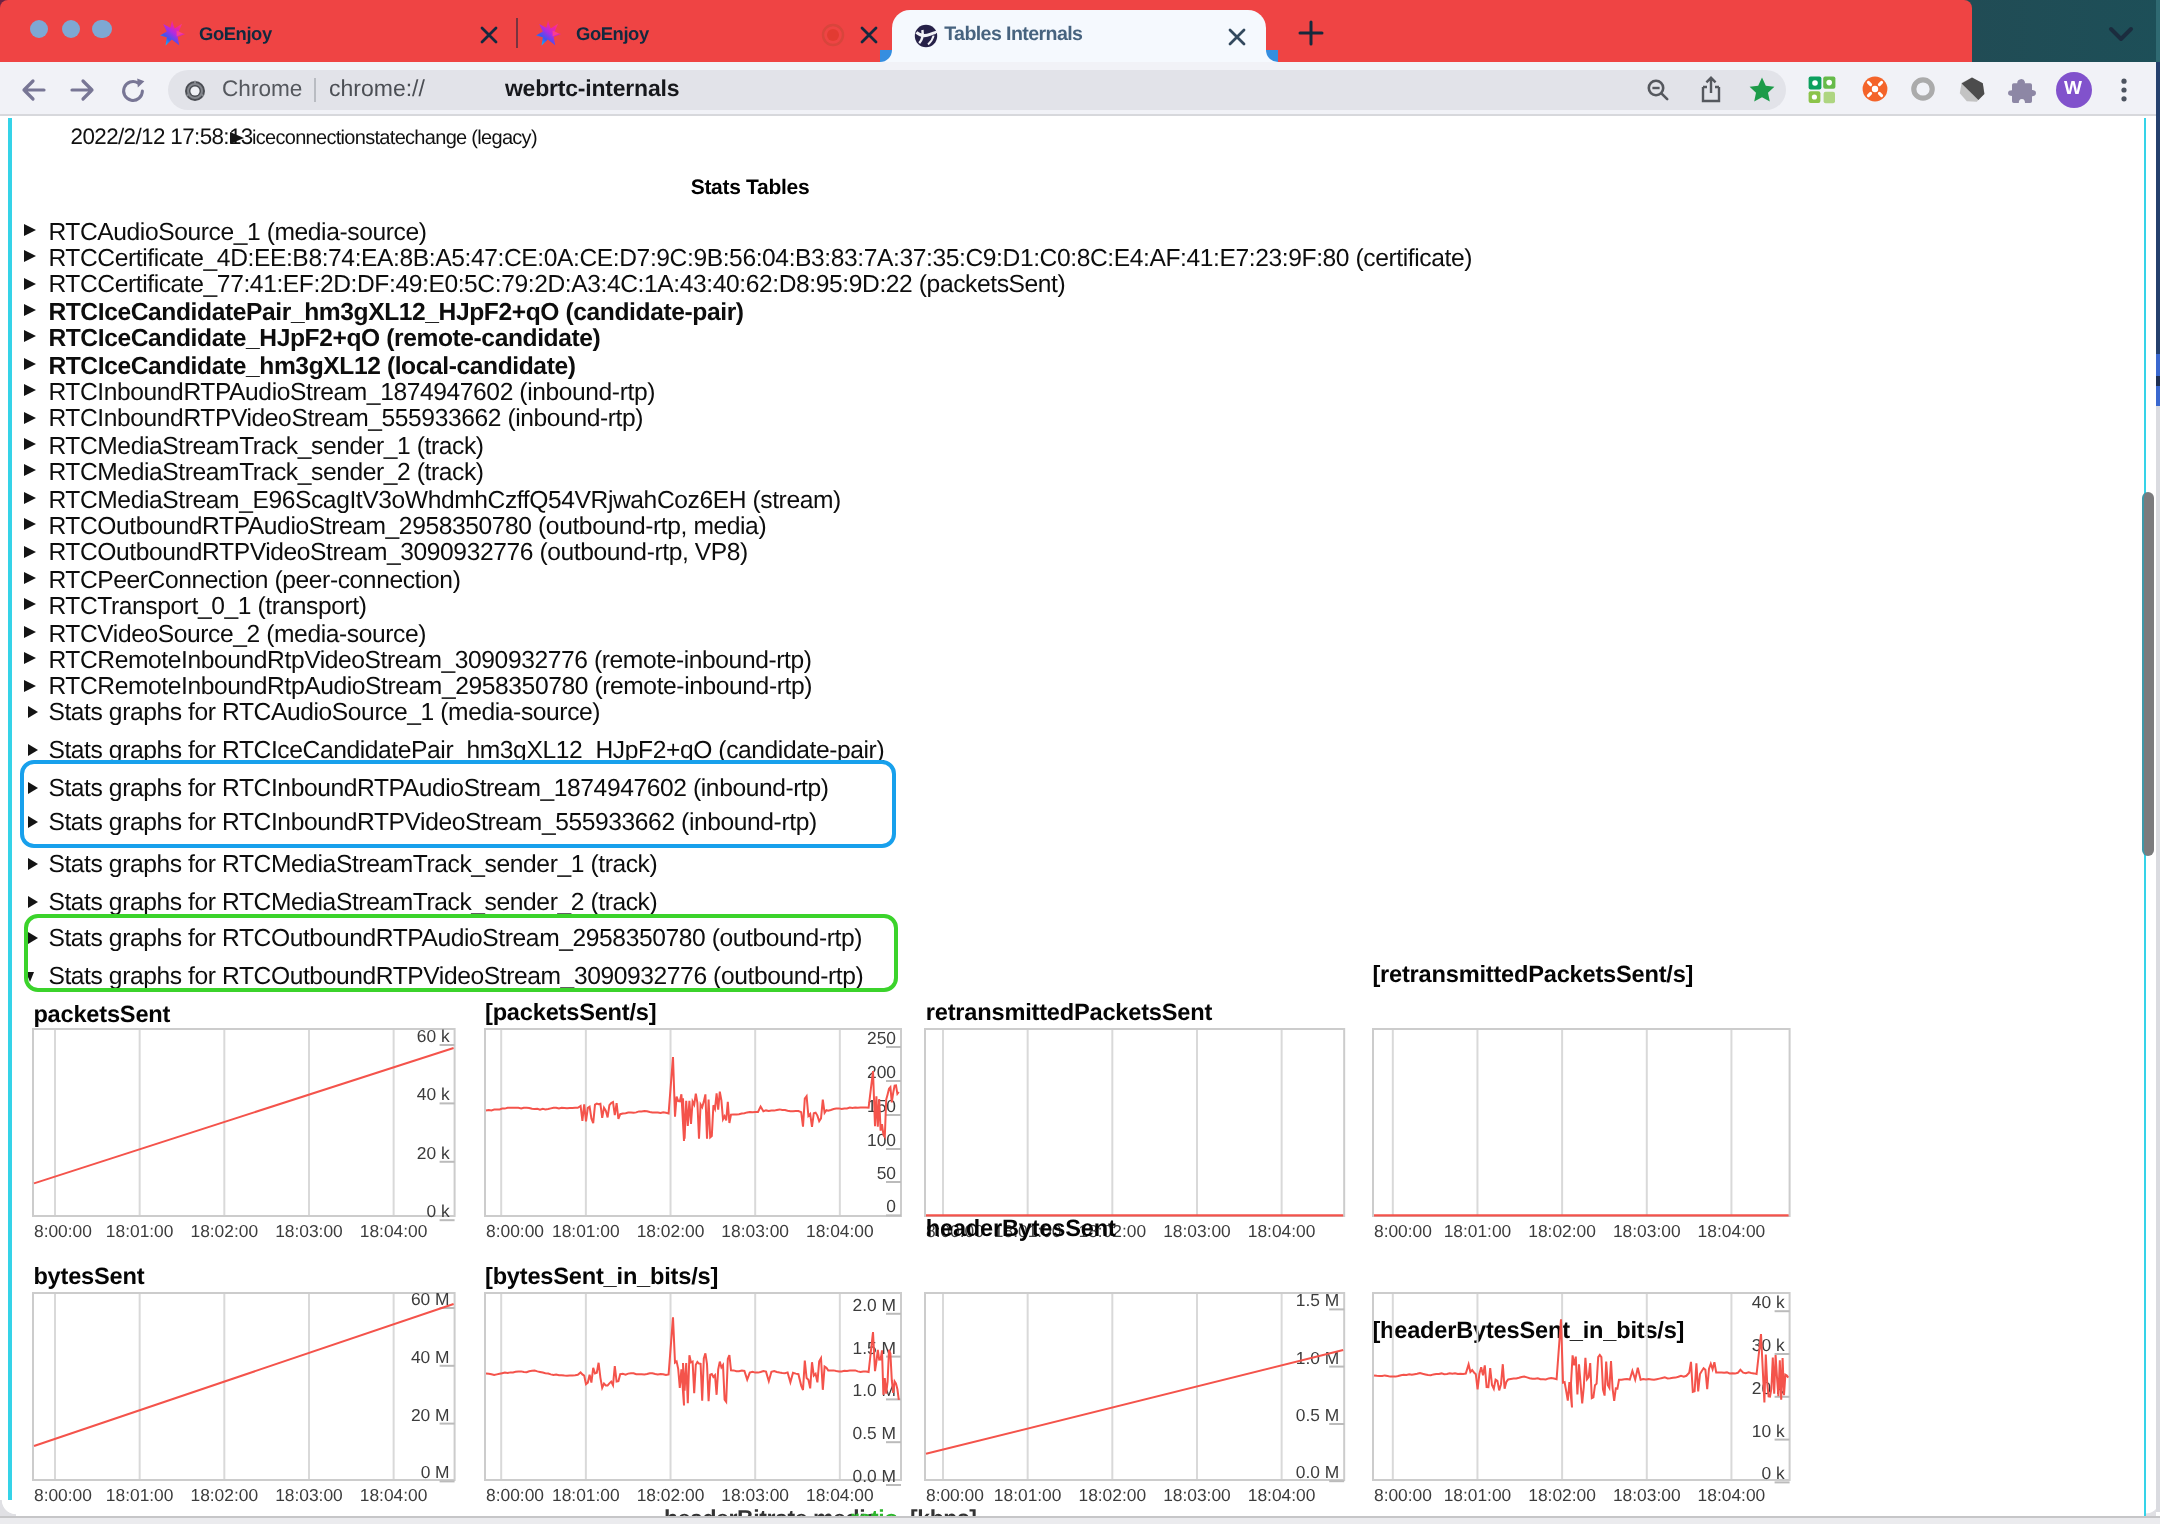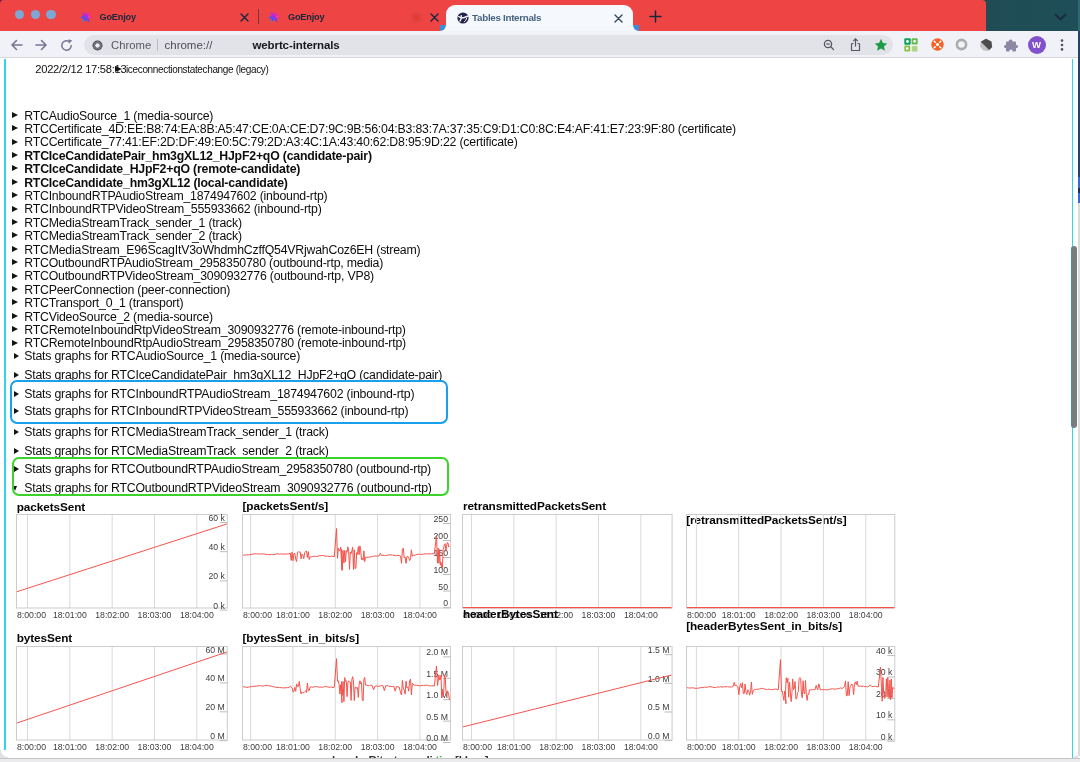--- a/index.html
+++ b/index.html
@@ -180,31 +180,32 @@
         <circle cx="2" cy="10.4" r="1.3" fill="#4d5460"></circle>
       </svg>
   </div>
   <div id="content">
   </div>
   <div class="cline" style="left:4.4px"></div>
   <div class="cline" style="left:1071.8px"></div>
   <div id="dateline">2022/2/12 17:58:13</div>
   <div id="evtri"></div>
   <div id="evline">iceconnectionstatechange (legacy)</div>
+  <div id="stathdr">Stats Tables</div>
 <div class="li" style="top:109.5px">
       <span class="tri"></span>
       <span class="litxt">RTCAudioSource_1 (media-source)</span>
     </div>
     <div class="li" style="top:122.9px">
       <span class="tri"></span>
       <span class="litxt">RTCCertificate_4D:EE:B8:74:EA:8B:A5:47:CE:0A:CE:D7:9C:9B:56:04:B3:83:7A:37:35:C9:D1:C0:8C:E4:AF:41:E7:23:9F:80 (certificate)</span>
     </div>
     <div class="li" style="top:136.3px">
       <span class="tri"></span>
-      <span class="litxt">RTCCertificate_77:41:EF:2D:DF:49:E0:5C:79:2D:A3:4C:1A:43:40:62:D8:95:9D:22 (certificate)</span>
+      <span class="litxt">RTCCertificate_77:41:EF:2D:DF:49:E0:5C:79:2D:A3:4C:1A:43:40:62:D8:95:9D:22 (packetsSent)</span>
     </div>
     <div class="li bold" style="top:149.7px">
       <span class="tri"></span>
       <span class="litxt">RTCIceCandidatePair_hm3gXL12_HJpF2+qO (candidate-pair)</span>
     </div>
     <div class="li bold" style="top:163.1px">
       <span class="tri"></span>
       <span class="litxt">RTCIceCandidate_HJpF2+qO (remote-candidate)</span>
     </div>
     <div class="li bold" style="top:176.5px">
@@ -351,21 +352,21 @@
       <line x1="136.49" y1="0.5" x2="136.49" y2="94.0" stroke="#d9d9d9" stroke-width="1"></line>
       <line x1="178.82" y1="0.5" x2="178.82" y2="94.0" stroke="#d9d9d9" stroke-width="1"></line>
       <rect x="0.5" y="0.5" width="209.60000000000002" height="93.5" fill="none" stroke="#cccccc" stroke-width="1"></rect>
       <line x1="1" y1="93.7" x2="209.60000000000002" y2="93.7" stroke="#f4534b" stroke-width="1.2"></line>
       <text x="1" y="104.3" text-anchor="start" class="xlab">8:00:00</text>
       <text x="51.83" y="104.3" text-anchor="middle" class="xlab">18:01:00</text>
       <text x="94.16" y="104.3" text-anchor="middle" class="xlab">18:02:00</text>
       <text x="136.49" y="104.3" text-anchor="middle" class="xlab">18:03:00</text>
       <text x="178.82" y="104.3" text-anchor="middle" class="xlab">18:04:00</text>
     </svg>
-    <div class="ctitle" style="left:686.2px;top:514px">[retransmittedPacketsSent/s]</div>
+    <div class="ctitle" style="left:686.2px;top:481px">[retransmittedPacketsSent/s]</div>
     <svg class="chart" style="left:685.7px;top:514.0px" width="235.29999999999995" height="112.5" viewBox="0 0 235.29999999999995 112.5">
       <line x1="10.4" y1="0.5" x2="10.4" y2="94.0" stroke="#d9d9d9" stroke-width="1"></line>
       <line x1="52.73" y1="0.5" x2="52.73" y2="94.0" stroke="#d9d9d9" stroke-width="1"></line>
       <line x1="95.06" y1="0.5" x2="95.06" y2="94.0" stroke="#d9d9d9" stroke-width="1"></line>
       <line x1="137.39" y1="0.5" x2="137.39" y2="94.0" stroke="#d9d9d9" stroke-width="1"></line>
       <line x1="179.71999999999997" y1="0.5" x2="179.71999999999997" y2="94.0" stroke="#d9d9d9" stroke-width="1"></line>
       <rect x="0.5" y="0.5" width="208.29999999999995" height="93.5" fill="none" stroke="#cccccc" stroke-width="1"></rect>
       <line x1="1" y1="93.7" x2="208.29999999999995" y2="93.7" stroke="#f4534b" stroke-width="1.2"></line>
       <text x="1" y="104.3" text-anchor="start" class="xlab">8:00:00</text>
       <text x="52.73" y="104.3" text-anchor="middle" class="xlab">18:01:00</text>
@@ -437,21 +438,21 @@
       <text x="207.60000000000002" y="64.5" text-anchor="end" class="ylab">0.5 M</text>
       <line x1="202.60000000000002" y1="94.6" x2="210.10000000000002" y2="94.6" stroke="#bbbbbb" stroke-width="1"></line>
       <text x="207.60000000000002" y="93.1" text-anchor="end" class="ylab">0.0 M</text>
       <polyline fill="none" stroke="#f4534b" stroke-width="1" points="1,80.9 209.60000000000002,29.0"></polyline>
       <text x="1" y="104.3" text-anchor="start" class="xlab">8:00:00</text>
       <text x="51.83" y="104.3" text-anchor="middle" class="xlab">18:01:00</text>
       <text x="94.16" y="104.3" text-anchor="middle" class="xlab">18:02:00</text>
       <text x="136.49" y="104.3" text-anchor="middle" class="xlab">18:03:00</text>
       <text x="178.82" y="104.3" text-anchor="middle" class="xlab">18:04:00</text>
     </svg>
-    <div class="ctitle" style="left:686.2px;top:620px">[headerBytesSent_in_bits/s]</div>
+    <div class="ctitle" style="left:686.2px;top:659px">[headerBytesSent_in_bits/s]</div>
     <svg class="chart" style="left:685.7px;top:646.0px" width="235.29999999999995" height="112.5" viewBox="0 0 235.29999999999995 112.5">
       <line x1="10.4" y1="0.5" x2="10.4" y2="94.0" stroke="#d9d9d9" stroke-width="1"></line>
       <line x1="52.73" y1="0.5" x2="52.73" y2="94.0" stroke="#d9d9d9" stroke-width="1"></line>
       <line x1="95.06" y1="0.5" x2="95.06" y2="94.0" stroke="#d9d9d9" stroke-width="1"></line>
       <line x1="137.39" y1="0.5" x2="137.39" y2="94.0" stroke="#d9d9d9" stroke-width="1"></line>
       <line x1="179.71999999999997" y1="0.5" x2="179.71999999999997" y2="94.0" stroke="#d9d9d9" stroke-width="1"></line>
       <rect x="0.5" y="0.5" width="208.29999999999995" height="93.5" fill="none" stroke="#cccccc" stroke-width="1"></rect>
       <line x1="201.29999999999995" y1="9.6" x2="208.79999999999995" y2="9.6" stroke="#bbbbbb" stroke-width="1"></line>
       <text x="206.29999999999995" y="8.1" text-anchor="end" class="ylab">40 k</text>
       <line x1="201.29999999999995" y1="31.0" x2="208.79999999999995" y2="31.0" stroke="#bbbbbb" stroke-width="1"></line>

